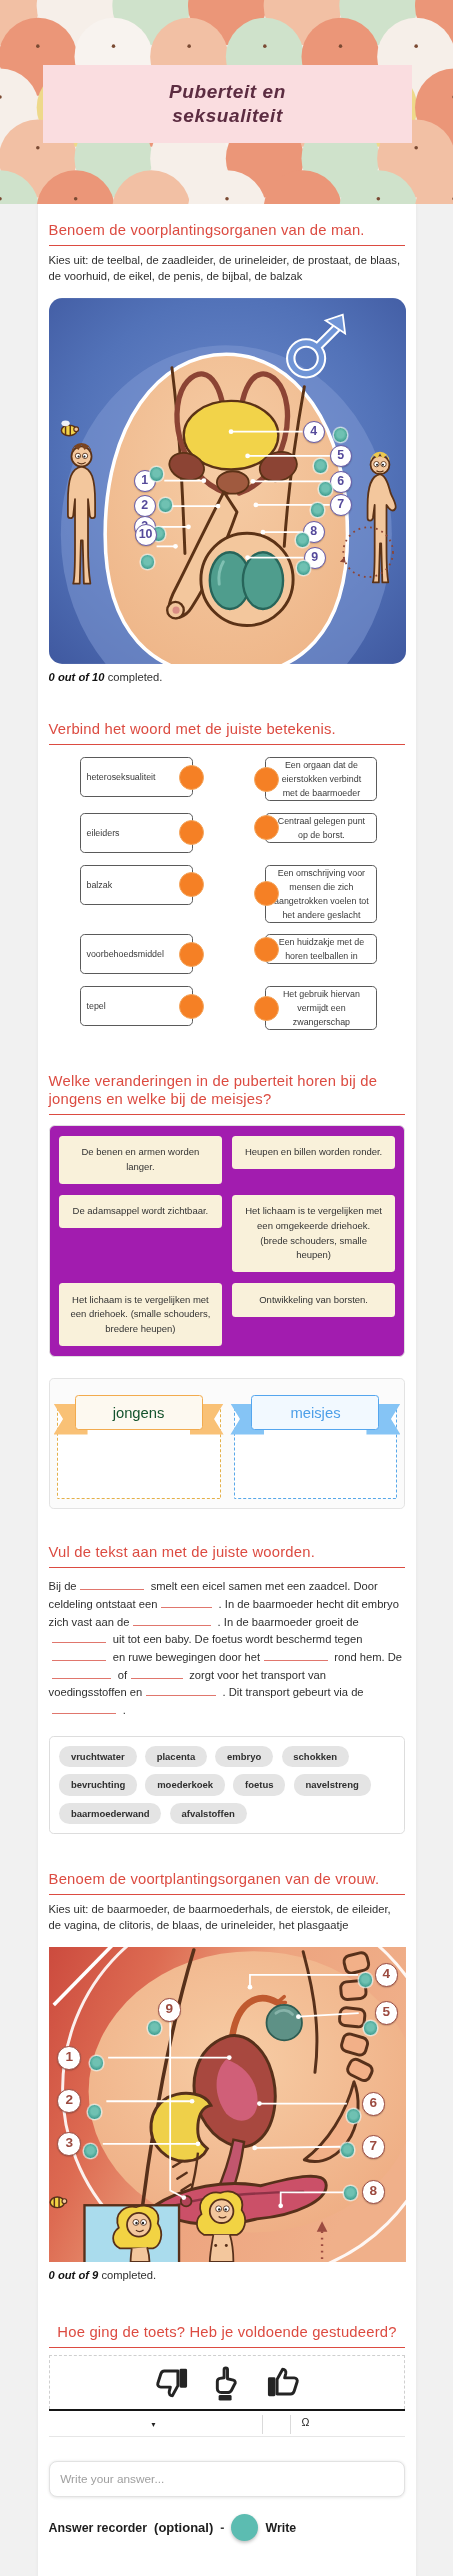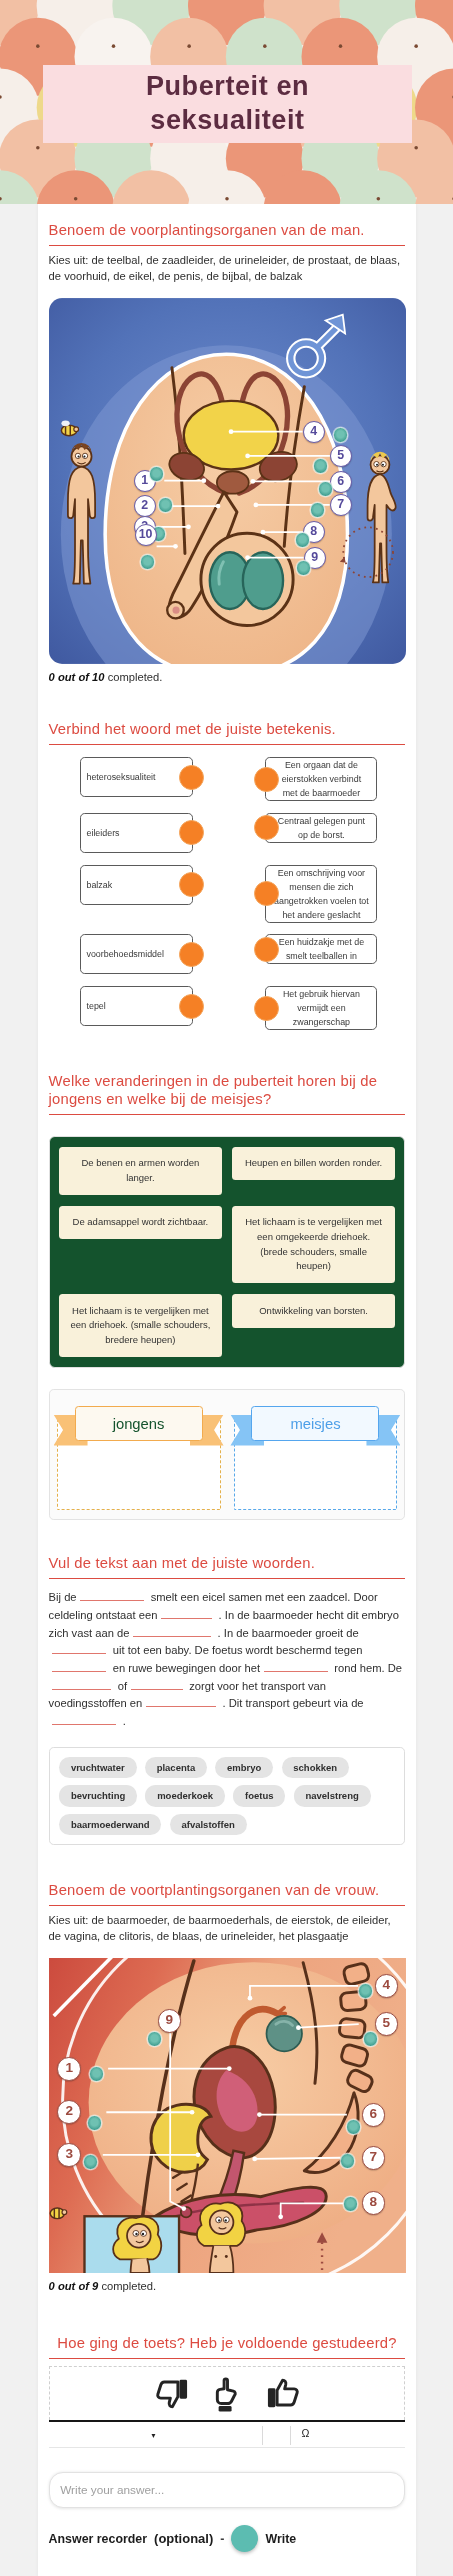--- a/index.html
+++ b/index.html
@@ -13,22 +13,23 @@
 
   
   .hero { position:relative; width:454px; height:204px; overflow:hidden; }
   .hero svg { display:block; }
   .title-box {
     position:absolute; left:43px; top:65px; width:369px; height:78px;
     background:#fadde0; display:flex; flex-direction:column; justify-content:center;
     text-align:center;
   }
   .title-box .t-line {
-    color:#5c2c41; font-size:27px; font-weight:700; line-height:1.25;
+    color:#5c2c41; font-size:19px; font-weight:700; line-height:1.25;
     letter-spacing:0.6px;
+    font-style:italic;
   }
 
   
   .card {
     width:378px; margin:0 auto; background:#ffffff;
     padding:17.7px 10.6px 47px 10.6px; box-shadow:0 0 3.5px rgba(0,0,0,.06);
   }
 
   .sec-heading {
     color:#dc4b41; font-size:14.8px; line-height:1.2; letter-spacing:0.2px;
@@ -75,21 +76,21 @@
   }
   .match-dot {
     position:absolute; width:25px; height:25px; border-radius:50%;
     background:#f58025; border:1.2px solid #f4a55c; top:50%; margin-top:-12.4px; cursor:pointer;
   }
   .match-dot.on-right { right:-12.4px; }
   .match-dot.on-left { left:-12.4px; }
 
   
   .cards-box {
-    margin-top:21px; border:0.6px solid #e0e0e0; border-radius:5.9px; background:#14532d;
+    margin-top:10px; border:0.6px solid #e0e0e0; border-radius:5.9px; background:#a21caf;
     padding:9.5px; display:grid; grid-template-columns:1fr 1fr; gap:10.6px; align-items:start;
   }
   .change-card {
     background:#f9f1da; border-radius:3.5px; padding:9.5px 10.6px; text-align:center;
     font-size:9.5px; line-height:1.55; color:#333; cursor:grab;
   }
   .zones-box {
     margin-top:21px; border:0.6px solid #e3e3e3; border-radius:4.7px; background:#fbfbfb;
     padding:8.3px 7px 8.3px 7px; display:flex; gap:13px;
   }
@@ -140,21 +141,21 @@
     height:26px; display:flex; align-items:center; border-bottom:0.6px solid #e6e6e6;
     position:relative; font-size:8.9px; color:#222;
   }
   .tb-caret { position:absolute; left:103px; top:8.9px; font-size:7.7px; cursor:pointer; }
   .tb-div { position:absolute; top:3.5px; height:19px; border-left:0.6px solid #dadada; }
   .tb-div.d1 { left:213px; } .tb-div.d2 { left:241px; }
   .tb-omega { position:absolute; left:253px; top:5.3px; font-size:10.6px; cursor:pointer; }
   .editor-body { height:21px; }
   .answer-input-wrap { margin-top:2.4px; }
   .answer-input {
-    width:100%; border:0.6px solid #e2e2e2; border-radius:14px;
+    width:100%; border:0.6px solid #e2e2e2; border-radius:8px;
     box-shadow:0 0.6px 3px rgba(0,0,0,.10); padding:10px 10.6px; font-size:11.8px;
     color:#4a4a4a; font-family:"Liberation Sans", sans-serif; background:#fff; outline:none;
   }
   .answer-input::placeholder { color:#9f9f9f; }
   .recorder-row { margin-top:17.7px; display:flex; align-items:center; gap:7px; }
   .rec-label { font-size:12.4px; font-weight:700; color:#1d1d1d; }
   .rec-opt { font-size:13px; font-weight:700; color:#1d1d1d; }
   .rec-sep { font-size:12.4px; font-weight:700; }
   .voice-btn {
     width:27px; height:27px; border-radius:50%; background:#5cbcb1;
@@ -448,21 +449,21 @@
               <span class="match-dot on-left"></span>
             </div>
           </div>
 
           <div class="match-row mt20">
             <div class="match-left">
               <span>voorbehoedsmiddel</span>
               <span class="match-dot on-right"></span>
             </div>
             <div class="match-right">
-              <span>Een huidzakje met de smelt teelballen in</span>
+              <span>Een huidzakje met de horen teelballen in</span>
               <span class="match-dot on-left"></span>
             </div>
           </div>
 
           <div class="match-row mt20">
             <div class="match-left">
               <span>tepel</span>
               <span class="match-dot on-right"></span>
             </div>
             <div class="match-right">

